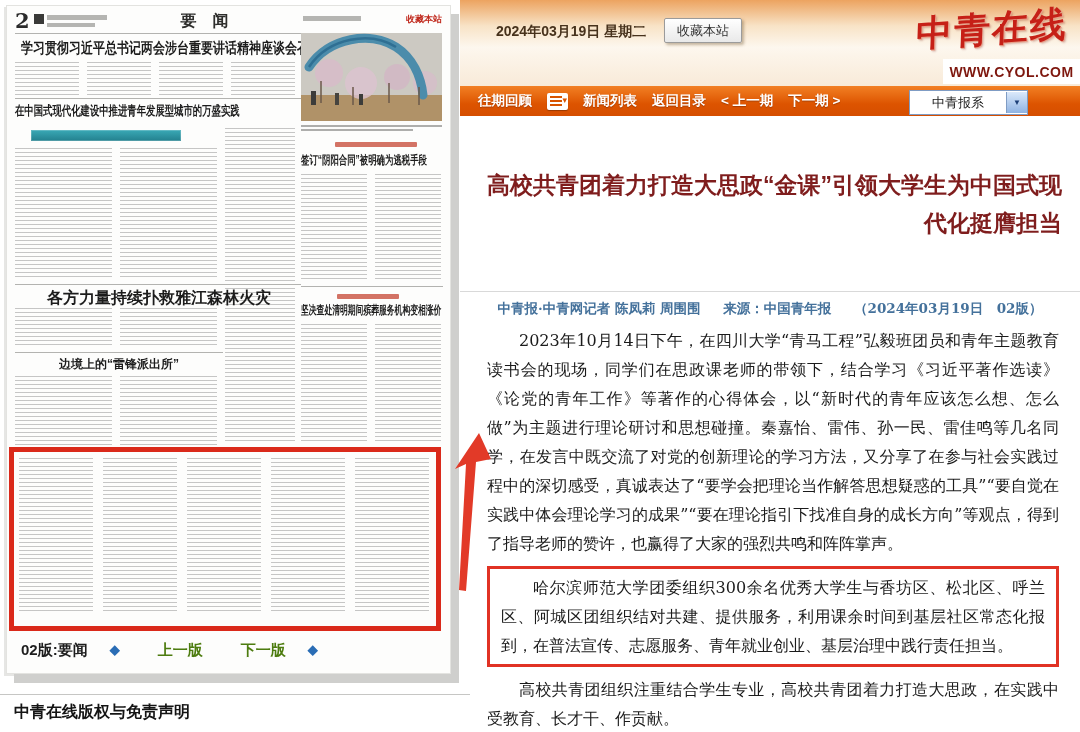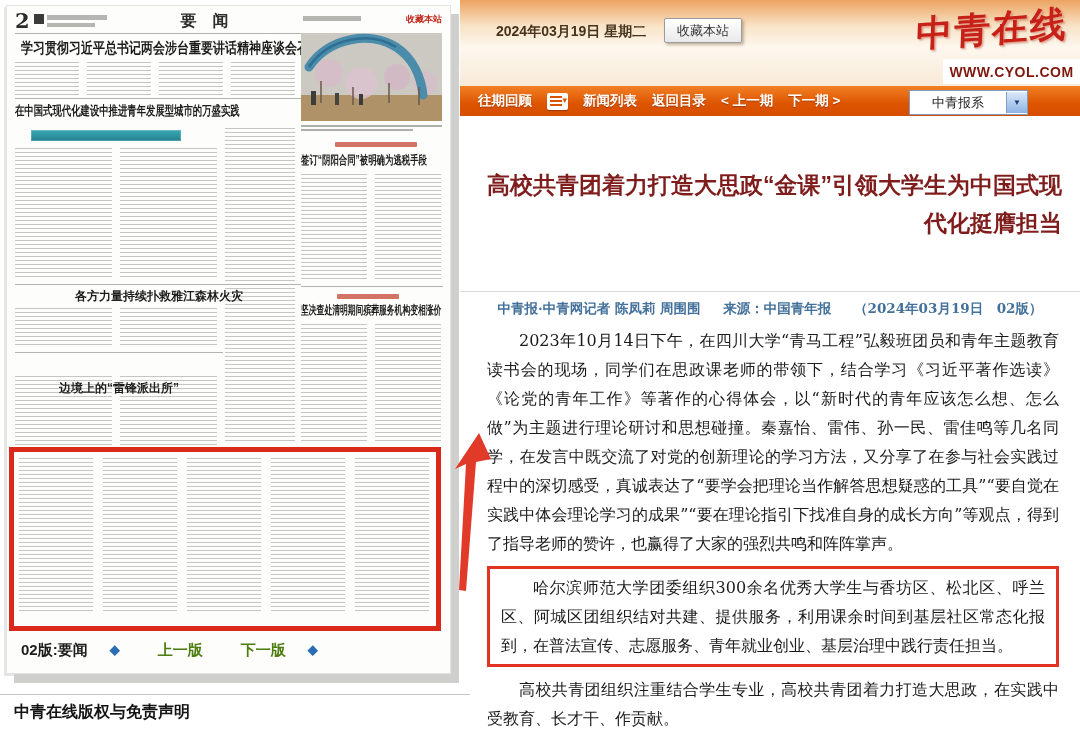--- a/index.html
+++ b/index.html
@@ -129,22 +129,22 @@
 
     <div class="np-hl" style="left:14px;top:33px;font-size:15px;">
       <span class="squish" style="transform:scaleX(0.8);">学习贯彻习近平总书记两会涉台重要讲话精神座谈会召开</span>
     </div>
     <div class="np-hl" style="left:8px;top:96px;font-size:13px;">
       <span class="squish" style="transform:scaleX(0.72);">在中国式现代化建设中推进青年发展型城市的万盛实践</span>
     </div>
     <div class="np-hl" style="left:294px;top:146px;font-size:12px;">
       <span class="squish" style="transform:scaleX(0.7);">签订“阴阳合同”被明确为逃税手段</span>
     </div>
-    <div class="np-hl" style="left:8px;top:282px;width:288px;text-align:center;font-size:12px;">各方力量持续扑救雅江森林火灾</div>
-    <div class="np-hl" style="left:8px;top:350px;width:208px;text-align:center;font-size:12px;margin-top:24px;">边境上的“雷锋派出所”</div>
+    <div class="np-hl" style="left:8px;top:282px;width:288px;text-align:center;font-size:16px;">各方力量持续扑救雅江森林火灾</div>
+    <div class="np-hl" style="left:8px;top:350px;width:208px;text-align:center;font-size:12px;">边境上的“雷锋派出所”</div>
     <div class="np-hl" style="left:294px;top:296px;font-size:12px;">
       <span class="squish" style="transform:scaleX(0.65);">坚决查处清明期间殡葬服务机构变相涨价</span>
     </div>
 
     <svg class="abs" style="left:294px;top:27px;" width="141" height="88" viewBox="0 0 141 88">
       <rect width="141" height="88" fill="#ccc9c2"></rect>
       <rect y="62" width="141" height="26" fill="#b09268"></rect>
       <circle cx="28" cy="40" r="14" fill="#d7bcc9" opacity=".85"></circle>
       <circle cx="60" cy="50" r="16" fill="#dcc3cf" opacity=".8"></circle>
       <circle cx="96" cy="44" r="13" fill="#d2b6c4" opacity=".8"></circle>

